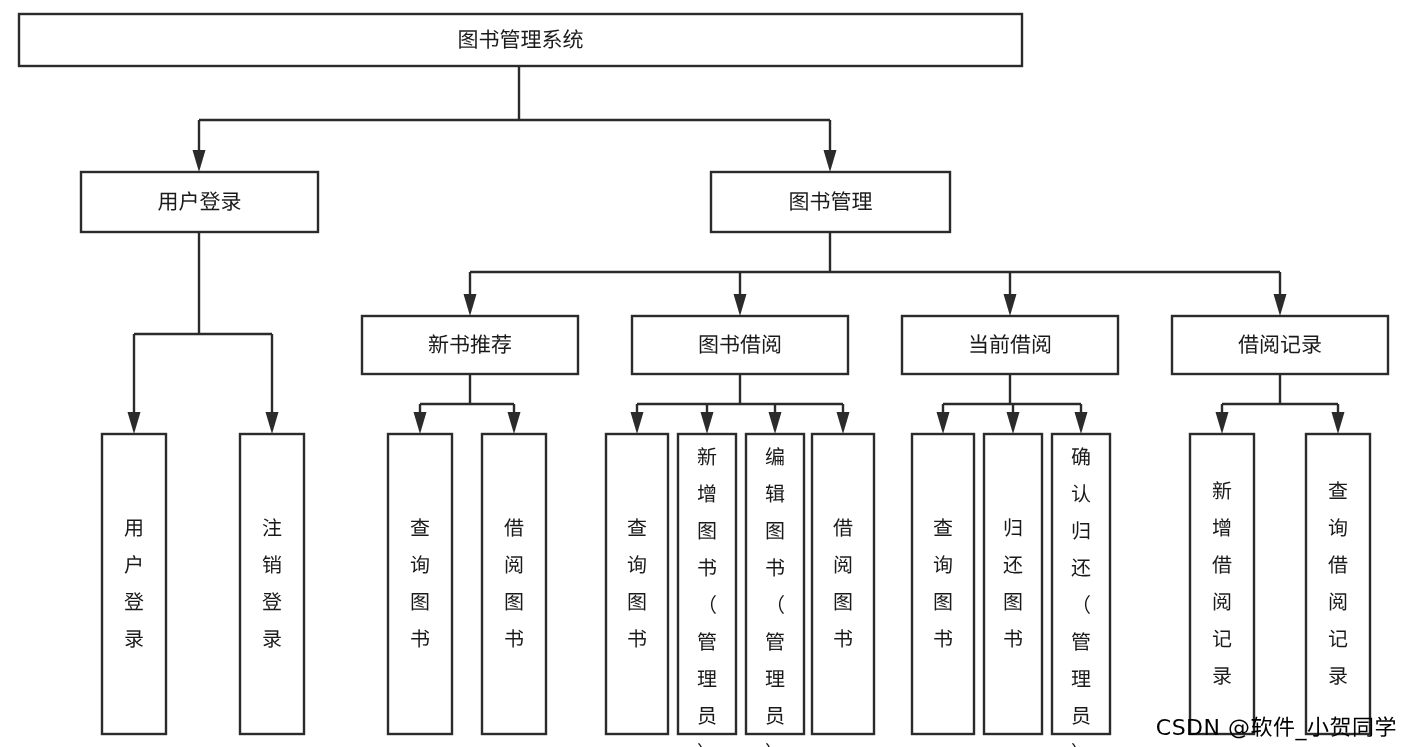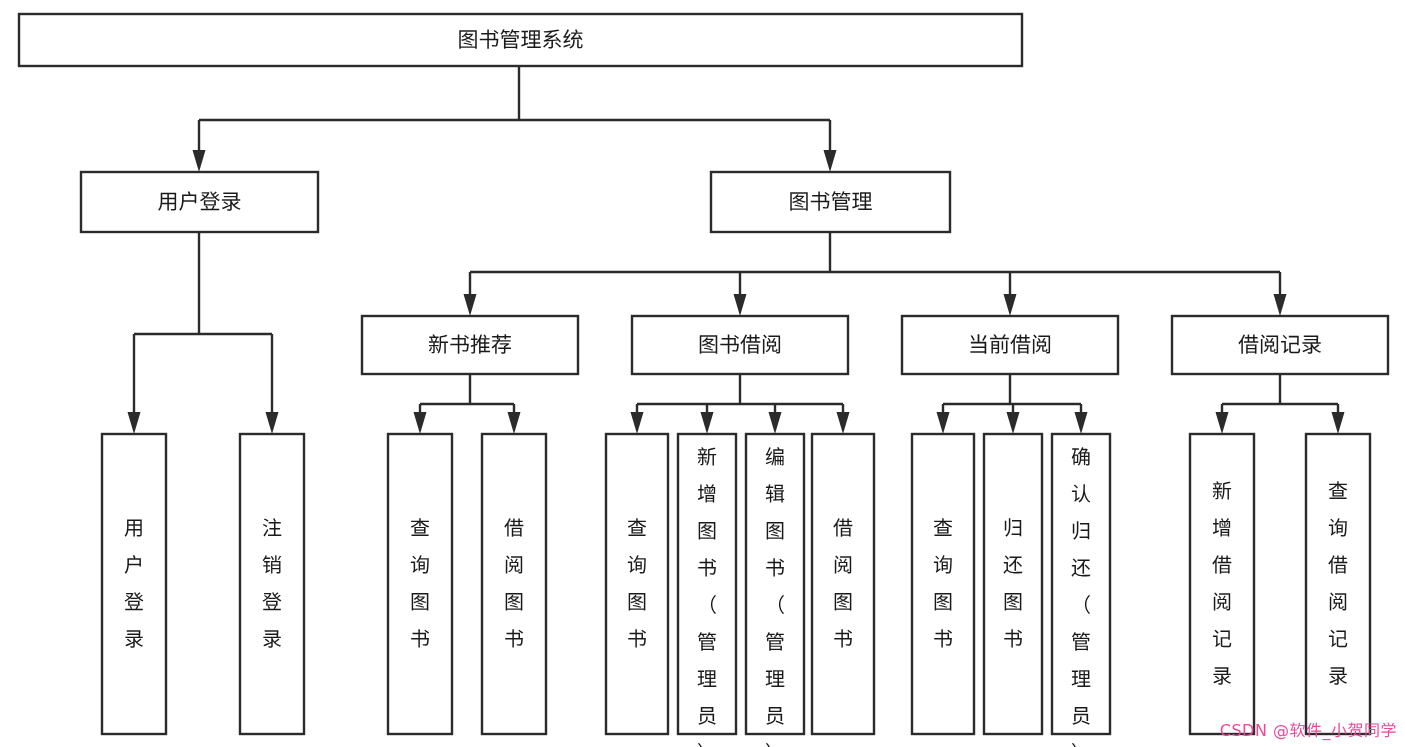--- a/index.html
+++ b/index.html
@@ -50,22 +50,22 @@
   }
   .arrow-head {
     fill: #2b2b2b;
     stroke: none;
   }
   .watermark {
     position: absolute;
     right: 8px;
     bottom: 6px;
     font-family: "DejaVu Sans", "Liberation Sans", sans-serif;
-    font-size: 16px;
-    color: #ec4899;
+    font-size: 22px;
+    color: #000000;
     white-space: nowrap;
     letter-spacing: 0.5px;
   }
 </style>
 </head>
 <body>
 
 <div id="diagram-root">
 
   <svg id="tree-svg" viewBox="0 0 1405 747" xmlns="http://www.w3.org/2000/svg">

